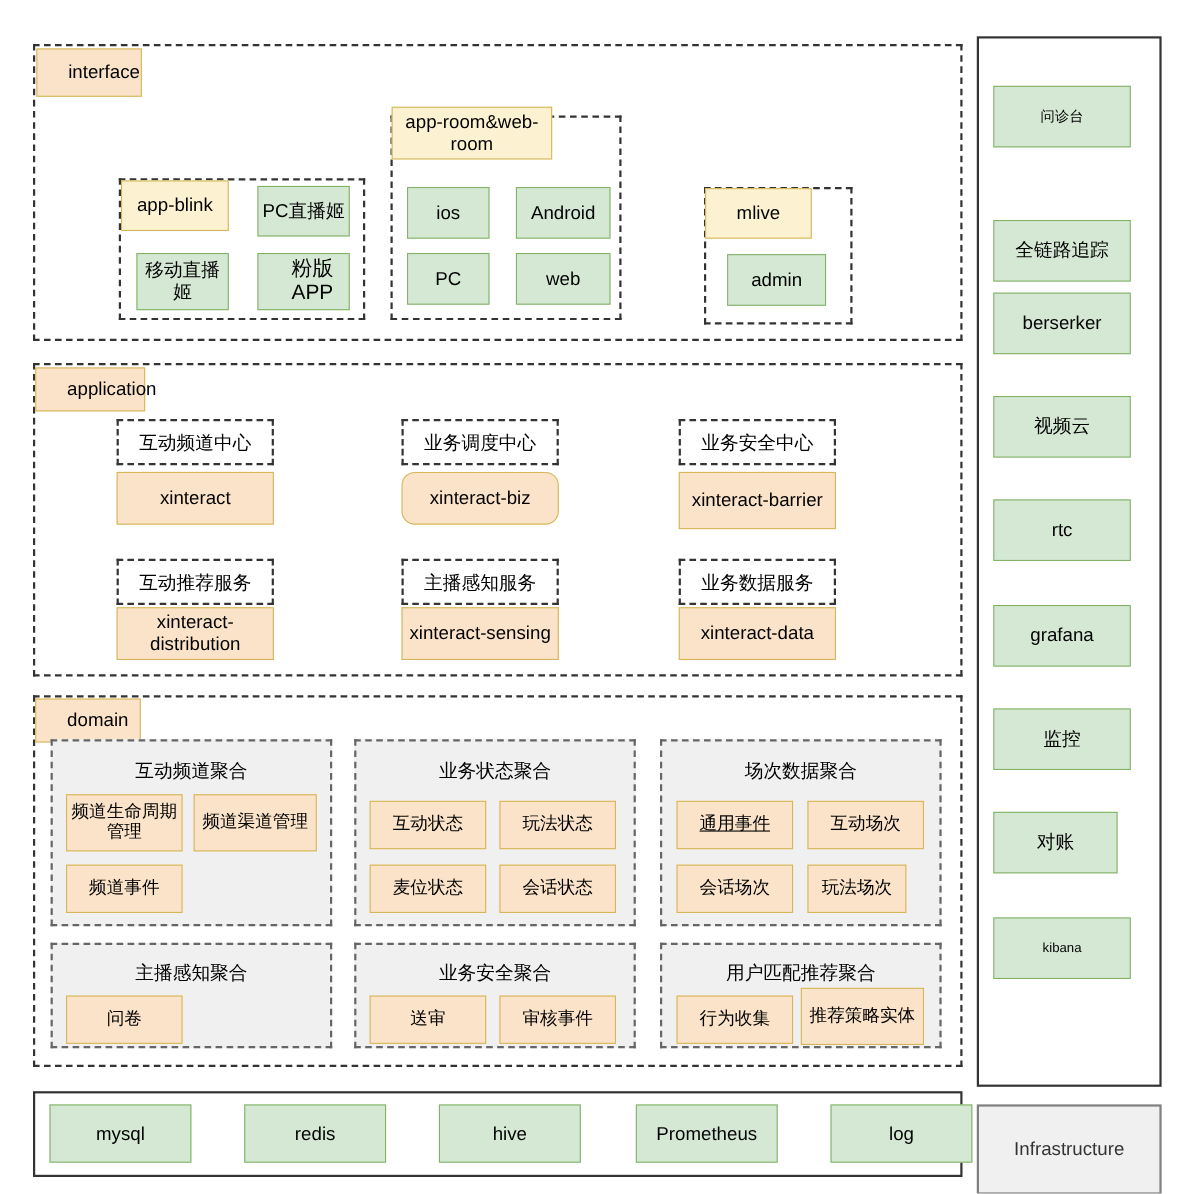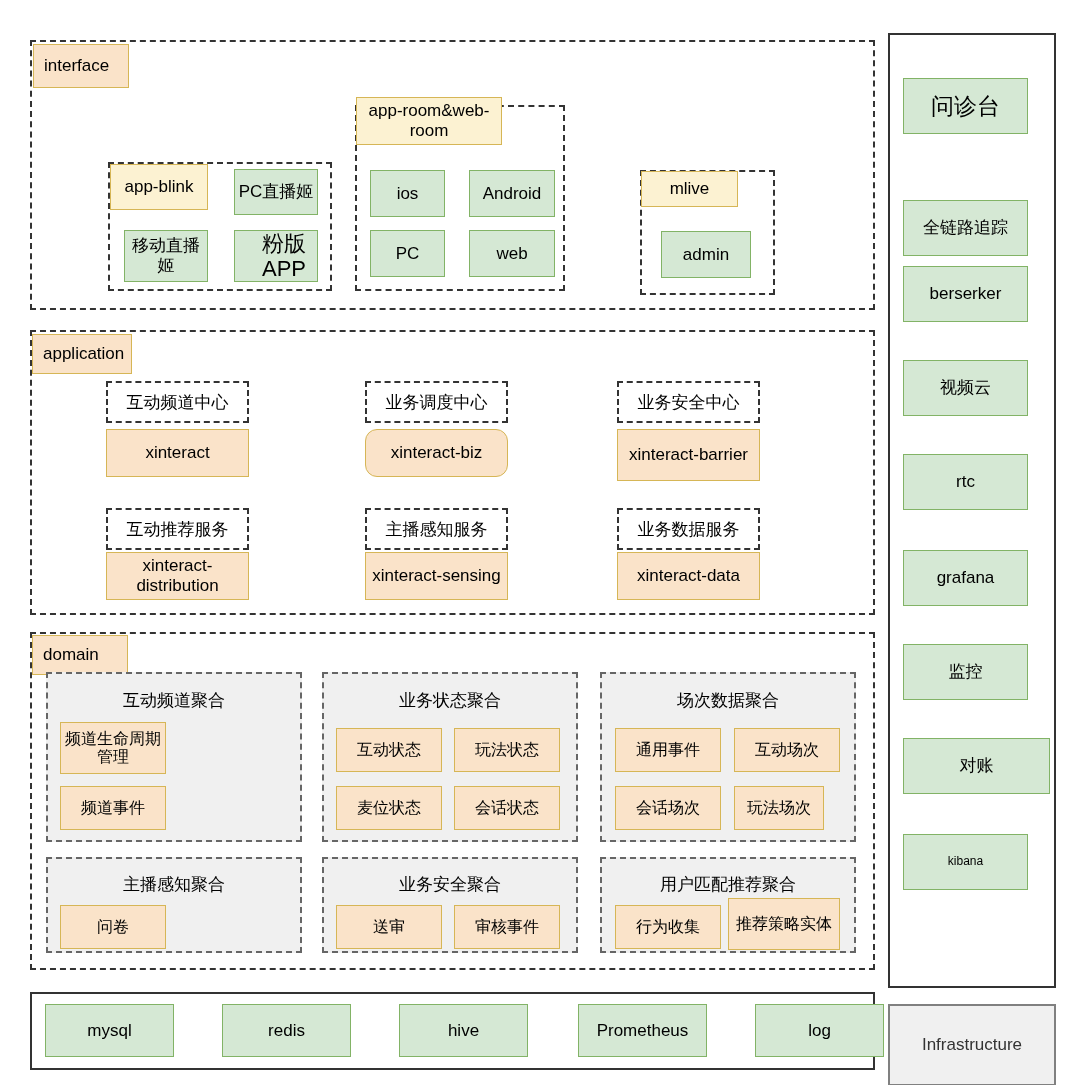--- a/index.html
+++ b/index.html
@@ -43,21 +43,21 @@
     border: 1px solid #d6b656;
   }
   .paleyellow {
     background: #fcf2d2;
     border: 1px solid #d6b656;
   }
   .layer-label {
     background: #fae3c9;
     border: 1px solid #d6b656;
     justify-content: flex-start;
-    padding-left: 10px;
+    padding-left: 28px;
     font-size: 17px;
   }
   .dashed {
     position: absolute;
     box-sizing: border-box;
     border: 2px dashed #333333;
     background: transparent;
   }
   .dashed-thin {
     position: absolute;
@@ -114,31 +114,31 @@
 
 <div class="canvas">
 
   <div class="dashed" style="left:30px; top:40px; width:845px; height:270px;"></div>
   <div class="box layer-label" style="left:33px; top:44px; width:96px; height:44px;">interface</div>
 
   <div class="dashed-white" style="left:108px; top:162px; width:224px; height:129px;"></div>
   <div class="box paleyellow" style="left:110px; top:164px; width:98px; height:46px; font-size:17px;">app-blink</div>
   <div class="box green" style="left:234px; top:169px; width:84px; height:46px; font-size:17px;">PC直播姬</div>
   <div class="box green" style="left:124px; top:230px; width:84px; height:52px; font-size:17px;">移动直播姬</div>
-  <div class="box green" style="left:234px; top:230px; width:84px; height:52px; font-size:22px;padding-left:16px;">粉版APP</div>
+  <div class="box green" style="left:234px; top:230px; width:84px; height:52px; font-size:19px;padding-left:16px;">粉版APP</div>
 
   <div class="dashed-white" style="left:355px; top:105px; width:210px; height:186px;"></div>
   <div class="box paleyellow" style="left:356px; top:97px; width:146px; height:48px; font-size:17px; padding:0 4px;">app-room&amp;web-room</div>
   <div class="box green" style="left:370px; top:170px; width:75px; height:47px; font-size:17px;">ios</div>
   <div class="box green" style="left:469px; top:170px; width:86px; height:47px; font-size:17px;">Android</div>
   <div class="box green" style="left:370px; top:230px; width:75px; height:47px; font-size:17px;">PC</div>
   <div class="box green" style="left:469px; top:230px; width:86px; height:47px; font-size:17px;">web</div>
 
   <div class="dashed-white" style="left:640px; top:170px; width:135px; height:125px;"></div>
-  <div class="box paleyellow" style="left:641px; top:171px; width:97px; height:36px; font-size:17px;">mlive</div>
+  <div class="box paleyellow" style="left:641px; top:171px; width:97px; height:46px; font-size:17px;">mlive</div>
   <div class="box green" style="left:661px; top:231px; width:90px; height:47px; font-size:17px;">admin</div>
 
   <div class="dashed" style="left:30px; top:330px; width:845px; height:285px;"></div>
   <div class="box layer-label" style="left:32px; top:334px; width:100px; height:40px;">application</div>
 
   <div class="dashed-white" style="left:106px; top:381px; width:143px; height:42px;">
     <span class="group-title" style="top:8px;">互动频道中心</span>
   </div>
   <div class="box orange" style="left:106px; top:429px; width:143px; height:48px; font-size:17px;">xinteract</div>
 
@@ -167,34 +167,35 @@
   </div>
   <div class="box orange" style="left:617px; top:552px; width:143px; height:48px; font-size:17px;">xinteract-data</div>
 
   <div class="dashed" style="left:30px; top:632px; width:845px; height:338px;"></div>
   <div class="box layer-label" style="left:32px; top:635px; width:96px; height:40px;">domain</div>
 
   <div class="dashed-thin" style="left:46px; top:672px; width:256px; height:170px;">
     <span class="group-title" style="top:15px;">互动频道聚合</span>
   </div>
   <div class="cap-box" style="left:60px; top:722px; width:106px; height:52px; padding:0 3px;">频道生命周期管理</div>
+  <div class="cap-box" style="left:176px; top:722px; width:112px; height:52px; padding:0 3px;">频道渠道管理</div>
   <div class="cap-box" style="left:60px; top:786px; width:106px; height:44px;">频道事件</div>
 
   <div class="dashed-thin" style="left:322px; top:672px; width:256px; height:170px;">
     <span class="group-title" style="top:15px;">业务状态聚合</span>
   </div>
   <div class="cap-box" style="left:336px; top:728px; width:106px; height:44px;">互动状态</div>
   <div class="cap-box" style="left:454px; top:728px; width:106px; height:44px;">玩法状态</div>
   <div class="cap-box" style="left:336px; top:786px; width:106px; height:44px;">麦位状态</div>
   <div class="cap-box" style="left:454px; top:786px; width:106px; height:44px;">会话状态</div>
 
   <div class="dashed-thin" style="left:600px; top:672px; width:256px; height:170px;">
     <span class="group-title" style="top:15px;">场次数据聚合</span>
   </div>
-  <div class="cap-box" style="left:615px; top:728px; width:106px; height:44px;">通用事件</div>
+  <div class="cap-box" style="left:615px; top:728px; width:106px; height:44px;text-decoration:underline;">通用事件</div>
   <div class="cap-box" style="left:734px; top:728px; width:106px; height:44px;">互动场次</div>
   <div class="cap-box" style="left:615px; top:786px; width:106px; height:44px;">会话场次</div>
   <div class="cap-box" style="left:734px; top:786px; width:90px; height:44px;">玩法场次</div>
 
   <div class="dashed-thin" style="left:46px; top:857px; width:256px; height:96px;">
     <span class="group-title" style="top:14px;">主播感知聚合</span>
   </div>
   <div class="cap-box" style="left:60px; top:905px; width:106px; height:44px;">问卷</div>
 
   <div class="dashed-thin" style="left:322px; top:857px; width:256px; height:96px;">
@@ -210,25 +211,25 @@
   <div class="cap-box" style="left:728px; top:898px; width:112px; height:52px; padding:0 3px;">推荐策略实体</div>
 
   <div class="panel-white" style="left:30px; top:992px; width:845px; height:78px;"></div>
   <div class="box green" style="left:45px; top:1004px; width:129px; height:53px; font-size:17px;">mysql</div>
   <div class="box green" style="left:222px; top:1004px; width:129px; height:53px; font-size:17px;">redis</div>
   <div class="box green" style="left:399px; top:1004px; width:129px; height:53px; font-size:17px;">hive</div>
   <div class="box green" style="left:578px; top:1004px; width:129px; height:53px; font-size:17px;">Prometheus</div>
   <div class="box green" style="left:755px; top:1004px; width:129px; height:53px; font-size:17px;">log</div>
 
   <div class="panel-white" style="left:888px; top:33px; width:168px; height:955px;"></div>
-  <div class="box green" style="left:903px; top:78px; width:125px; height:56px; font-size:23px;">问诊台</div>
+  <div class="box green" style="left:903px; top:78px; width:125px; height:56px; font-size:13px;">问诊台</div>
   <div class="box green" style="left:903px; top:172px; width:125px; height:56px; font-size:17px;margin-top:28px;">全链路追踪</div>
   <div class="box green" style="left:903px; top:266px; width:125px; height:56px; font-size:17px;">berserker</div>
   <div class="box green" style="left:903px; top:360px; width:125px; height:56px; font-size:17px;">视频云</div>
   <div class="box green" style="left:903px; top:454px; width:125px; height:56px; font-size:17px;">rtc</div>
   <div class="box green" style="left:903px; top:550px; width:125px; height:56px; font-size:17px;">grafana</div>
   <div class="box green" style="left:903px; top:644px; width:125px; height:56px; font-size:17px;">监控</div>
-  <div class="box green" style="left:903px; top:738px; width:147px; height:56px; font-size:17px;">对账</div>
+  <div class="box green" style="left:903px; top:738px; width:113px; height:56px; font-size:17px;">对账</div>
   <div class="box green" style="left:903px; top:834px; width:125px; height:56px; font-size:12px;">kibana</div>
 
   <div class="panel-gray" style="left:888px; top:988px; width:168px; height:82px;margin-top:16px;">Infrastructure</div>
 
 </div>
 
 </body></html>

